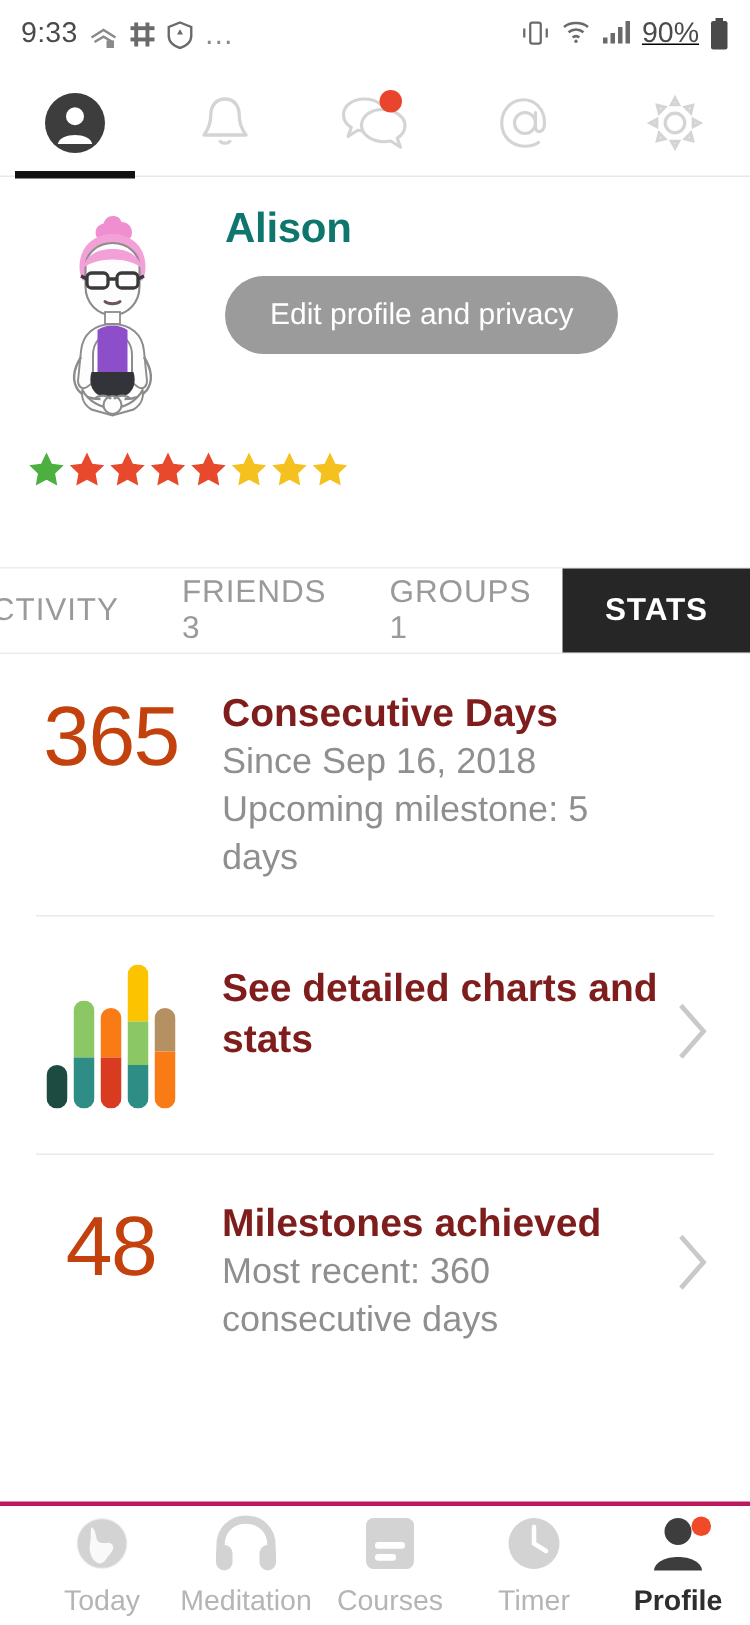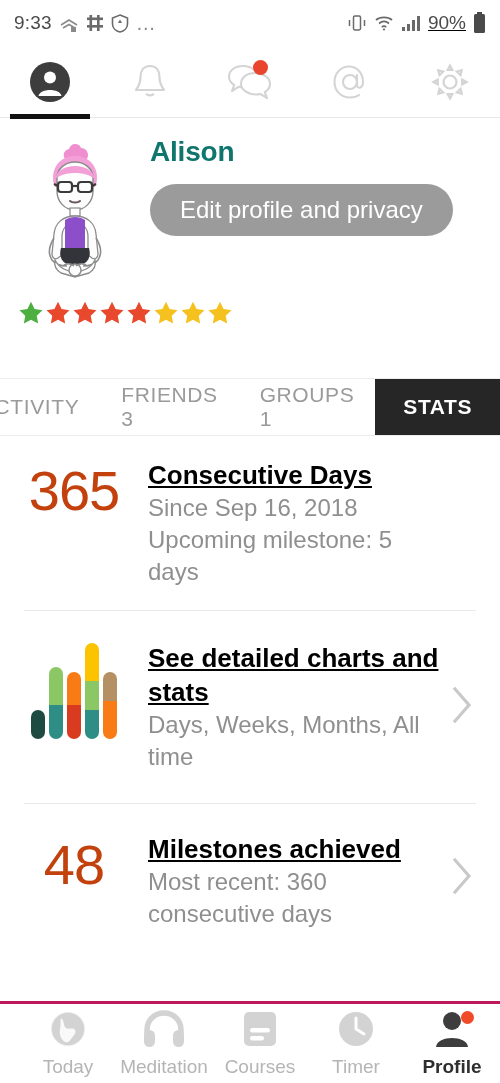--- a/index.html
+++ b/index.html
@@ -11,21 +11,21 @@
   }
   .phone { position: relative; width: 500px; height: 1083px; background: #fff; }
 
   
   .statusbar {
     height: 46px; display: flex; align-items: center;
     padding: 0 14px; background: #fff;
   }
   .sb-left { display: flex; align-items: center; gap: 7px; }
   .sb-time { font-size: 19px; color: #4a4a4a; letter-spacing: .2px; }
-  .sb-right { margin-left: auto; display: flex; align-items: center; gap: 7px; text-decoration: underline; }
+  .sb-right { margin-left: auto; display: flex; align-items: flex-start; gap: 7px; text-decoration: underline; }
   .sb-batt-txt { font-size: 19px; color: #4a4a4a; }
   .sb-ico { display: block; }
   .sb-dots { font-size: 20px; color: #8a8a8a; line-height: 10px; letter-spacing: 1px; }
 
   
   .topnav {
     height: 72px; display: flex; align-items: center;
     border-bottom: 1px solid #e8e8e8; position: relative; background: #fff;
   }
   .topnav-item {
@@ -53,21 +53,21 @@
   .p-name {
     font-size: 28px; font-weight: bold; color: #0f766e; line-height: 40px;
     letter-spacing: -.2px;
   }
   .p-loc { font-size: 24px; color: #9a9a9a; line-height: 36px; margin-top: 2px; }
   .p-loc .edit-link { color: #f2411f; }
   .p-btn {
     display: inline-block; margin-top: 12px;
     background: #9b9b9b; color: #fff; border: none;
     border-radius: 30px; padding: 0 30px; height: 52px; line-height: 52px;
-    font-size: 24px; font-family: inherit; cursor: pointer;
+    font-size: 20px; font-family: inherit; cursor: pointer;
   }
   .stars { padding: 12px 0 0 18px; display: flex; gap: 1px; }
 
   
   .tabs-zone { margin-top: 52px; border-top: 1px solid #ececec; border-bottom: 1px solid #ececec;
                height: 58px; display: flex; align-items: stretch; justify-content: flex-end; }
   .tab {
     display: flex; align-items: center; padding: 0 21px;
     font-size: 21px; color: #9a9a9a; letter-spacing: .6px; cursor: pointer;
     background: transparent;
@@ -82,21 +82,21 @@
   .row {
     display: flex; align-items: flex-start; padding: 22px 0 22px 0;
     position: relative;
   }
   .row-figure {
     width: 148px; flex: none; display: flex; justify-content: center;
     align-items: flex-start; padding-top: 2px;
   }
   .big-num { font-size: 56px; color: #c2410c; line-height: 62px; letter-spacing: -1px; }
   .row-text { flex: 1; padding-right: 56px; }
-  .row-title { font-size: 26px; font-weight: bold; color: #000000; line-height: 34px; text-decoration: underline; }
+  .row-title { font-size: 26px; font-weight: bold; color: #7f1d1d; line-height: 34px; }
   .row-sub { font-size: 24px; color: #8f8f8f; line-height: 32px; }
   .chev {
     position: absolute; right: 26px; top: 50%; transform: translateY(-50%);
   }
   .divider { height: 1px; background: #e9e9e9; margin: 0 24px; }
 
   
   .mini-chart { display: flex; align-items: flex-end; gap: 4px; height: 96px; }
   .mc-bar { width: 14px; border-radius: 7px; overflow: hidden; display: flex; flex-direction: column-reverse; }
   .mc-seg { width: 100%; }
@@ -337,21 +337,20 @@
               <div class="mc-seg" style="height: 37.7143px; background: rgb(251, 195, 0);"></div>
             </div>
             <div class="mc-bar" style="height: 66.8571px;">
               <div class="mc-seg" style="height: 37.7143px; background: rgb(249, 123, 22);"></div>
               <div class="mc-seg" style="height: 29.1429px; background: rgb(181, 144, 99);"></div>
             </div>
           </div>
       </div>
       <div class="row-text">
         <div class="row-title">See detailed charts and stats</div>
-        <div class="row-sub">Days, Weeks, Months, All time</div>
       </div>
       <span class="chev">
         <svg width="22" height="38" viewBox="0 0 22 38">
           <path d="M3 3 L17 19 L3 35" fill="none" stroke="#c9c9c9" stroke-width="3.2" stroke-linecap="square"></path>
         </svg>
       </span>
     </div>
 
     <div class="divider"></div>
 

